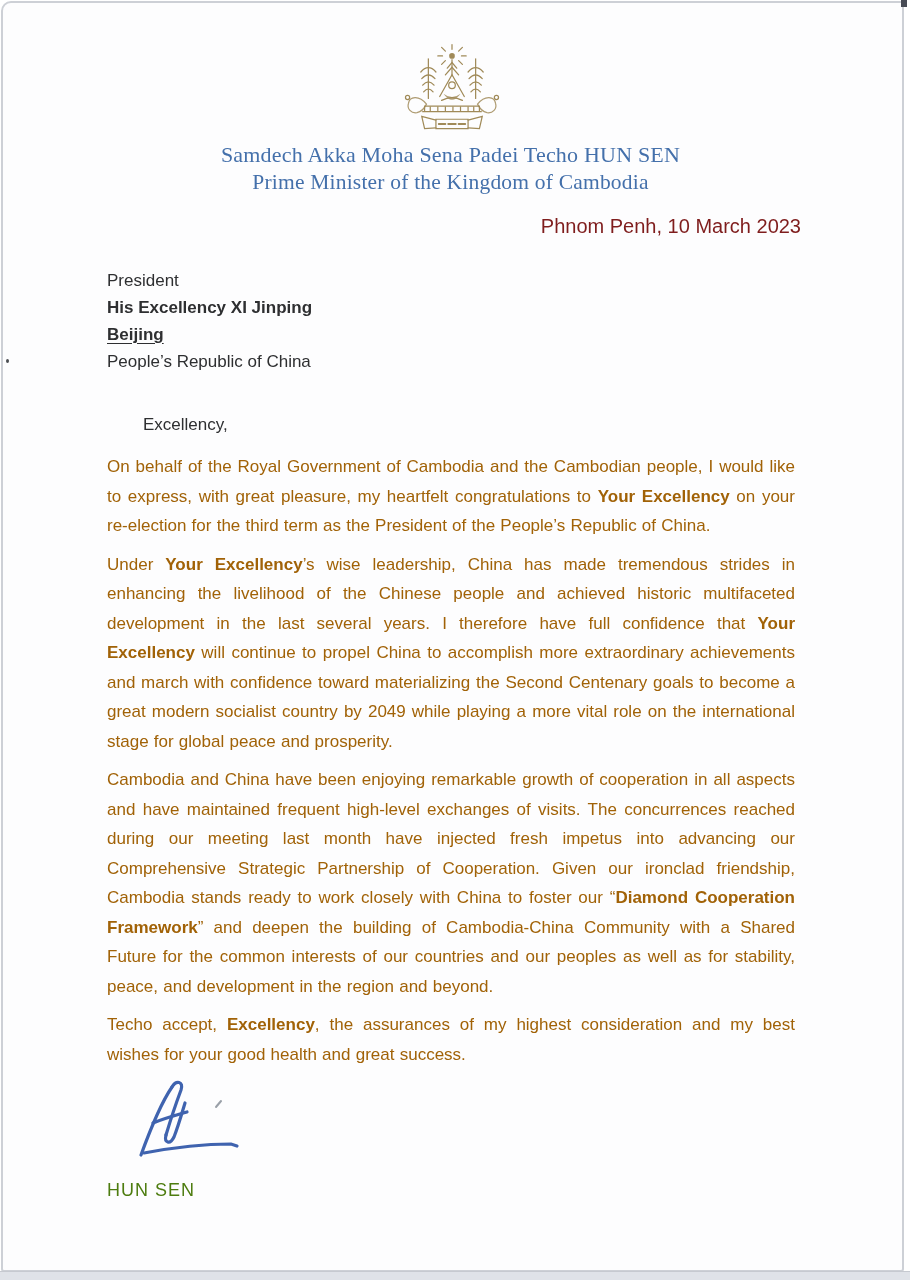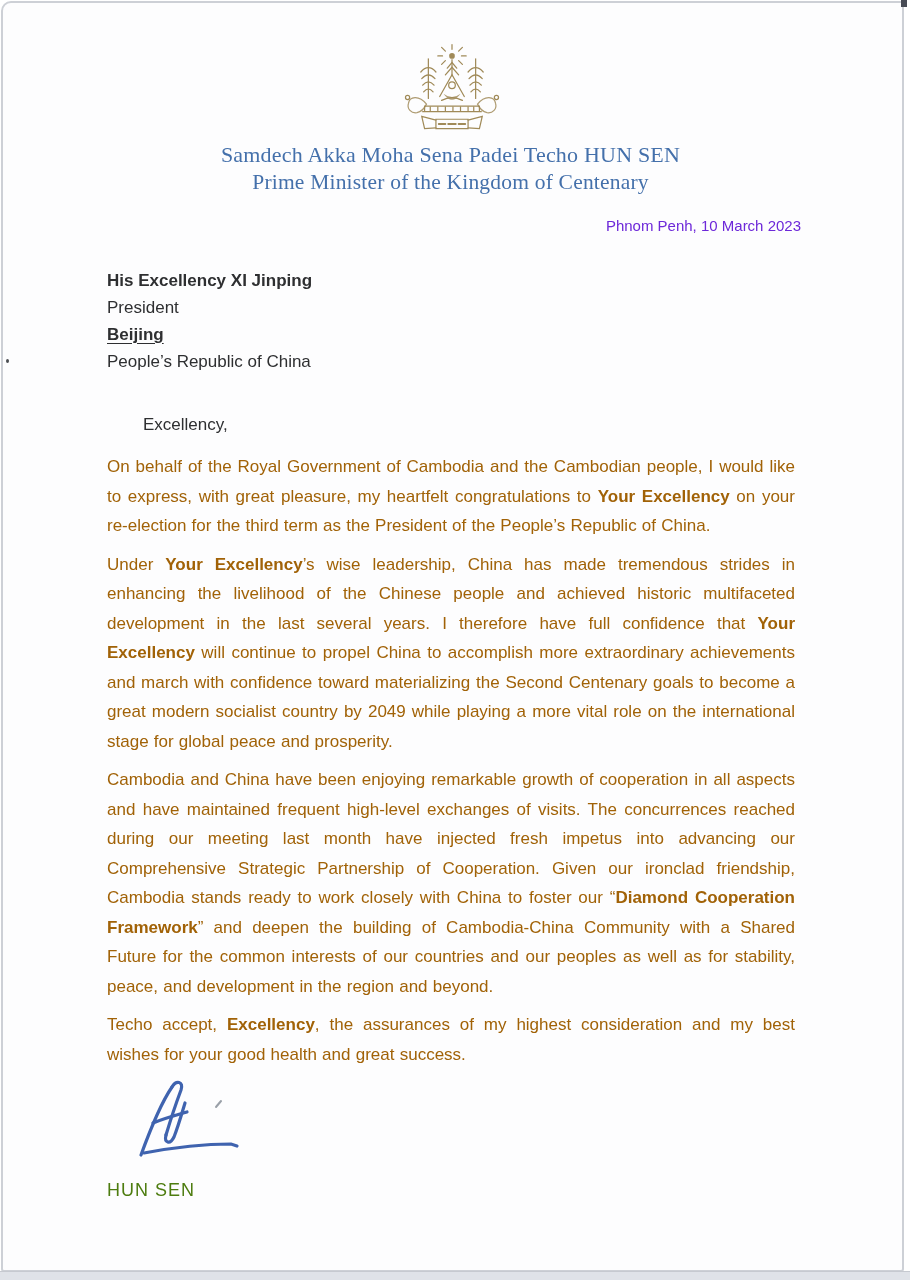--- a/index.html
+++ b/index.html
@@ -29,22 +29,22 @@
   .crest svg{display:block;width:104px;height:94px;}
   
   .hdr{
     position:absolute;left:0;top:141px;width:901px;text-align:center;
     font-family:"Liberation Serif",serif;
   }
   .hdr .l1{font-size:22px;line-height:28px;letter-spacing:.2px;}
   .hdr .l2{font-size:21.5px;line-height:27px;letter-spacing:.2px;}
   
   .date{
-    position:absolute;top:213px;right:109px;font-size:15px;line-height:26px;
-    color:#6d28d9;
+    position:absolute;top:213px;right:109px;font-size:20px;line-height:26px;
+    color:#7f1d1d;
   }
   
   .recipient{position:absolute;left:107px;top:267px;font-size:17px;line-height:27px;}
   .recipient .rline{white-space:nowrap;}
   .b{font-weight:700;}
   .u{text-decoration:underline;text-underline-offset:3px;}
   
   .salutation{position:absolute;left:107px;top:411px;font-size:17px;line-height:27px;margin-left:36px;}
   .letter-body{position:absolute;left:107px;top:452px;width:688px;}
   .letter-body p.para{
@@ -105,28 +105,28 @@
 
       <path d="M38,80 H72 V90 H38 Z"></path>
       <path d="M38,81 L23,77 L26,90 L38,89"></path>
       <path d="M72,81 L87,77 L84,90 L72,89"></path>
       <path d="M41,85 H48 M51,85 H59 M62,85 H69" stroke-width="2"></path>
     </svg>
   </div>
 
   <div class="hdr" style="color: rgb(68, 112, 171);">
     <div class="l1">Samdech Akka Moha Sena Padei Techo HUN SEN</div>
-    <div class="l2">Prime Minister of the Kingdom of Centenary</div>
+    <div class="l2">Prime Minister of the Kingdom of Cambodia</div>
   </div>
 
   <div class="date">Phnom Penh, 10 March 2023</div>
 
   <div class="recipient">
+      <div class="rline">President</div>
       <div class="rline b">His Excellency XI Jinping</div>
-      <div class="rline">President</div>
       <div class="rline b u">Beijing</div>
       <div class="rline">People’s Republic of China</div>
     </div>
 
   <div class="salutation">Excellency,</div>
 
   <div class="letter-body">
       <p class="para"><span>On behalf of the Royal Government of Cambodia and the Cambodian people, I would like to express, with great pleasure, my heartfelt congratulations to </span><span class="b">Your Excellency</span><span> on your re-election for the third term as the President of the People’s Republic of China.</span></p>
       <p class="para"><span>Under </span><span class="b">Your Excellency</span><span>’s wise leadership, China has made tremendous strides in enhancing the livelihood of the Chinese people and achieved historic multifaceted development in the last several years. I therefore have full confidence that </span><span class="b">Your Excellency</span><span> will continue to propel China to accomplish more extraordinary achievements and march with confidence toward materializing the Second Centenary goals to become a great modern socialist country by 2049 while playing a more vital role on the international stage for global peace and prosperity.</span></p>
       <p class="para"><span>Cambodia and China have been enjoying remarkable growth of cooperation in all aspects and have maintained frequent high-level exchanges of visits. The concurrences reached during our meeting last month have injected fresh impetus into advancing our Comprehensive Strategic Partnership of Cooperation. Given our ironclad friendship, Cambodia stands ready to work closely with China to foster our “</span><span class="b">Diamond Cooperation Framework</span><span>” and deepen the building of Cambodia-China Community with a Shared Future for the common interests of our countries and our peoples as well as for stability, peace, and development in the region and beyond.</span></p>

